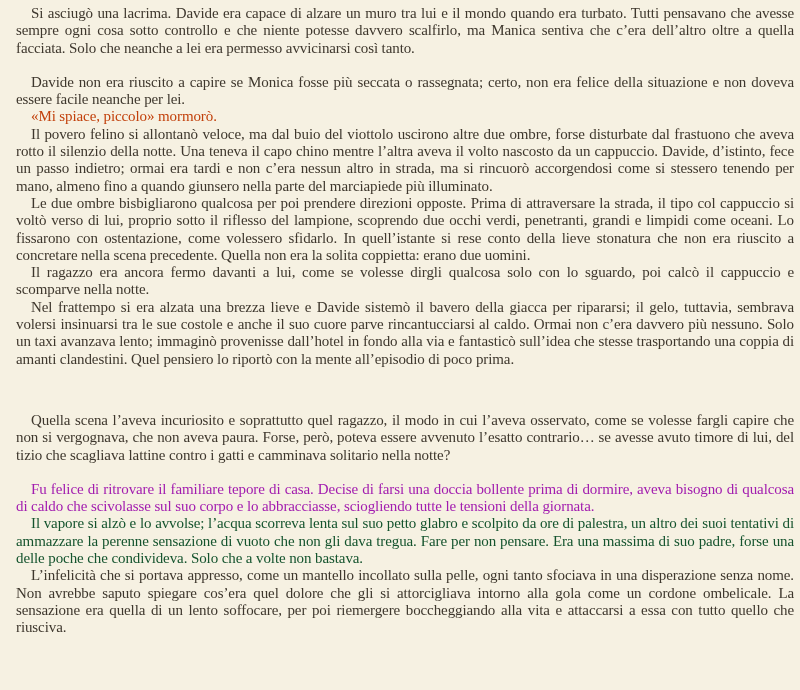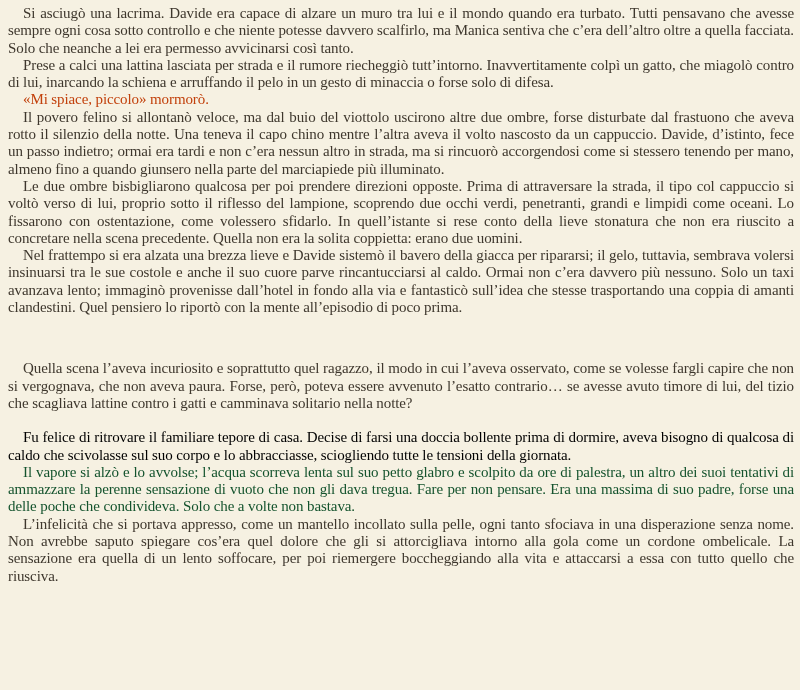--- a/index.html
+++ b/index.html
@@ -9,21 +9,21 @@
     height: 690px;
     overflow: hidden;
   }
   body {
     background: #f6f1e2;
   }
   .book-page {
     box-sizing: border-box;
     width: 800px;
     height: 690px;
-    padding: 5px 6px 0 8px;
+    padding: 5px 6px 0 16px;
   }
   p.para {
     margin: 0;
     padding: 0;
     font-family: "Liberation Serif", serif;
     font-size: 15px;
     line-height: 17.3px;
     letter-spacing: -0.1px;
     color: #3e372d;
     text-align: justify;
@@ -32,22 +32,23 @@
   p.para.gap {
     margin-top: 17px;
   }
 </style>
 </head>
 <body style="background: rgb(246, 241, 226);">
 
 <main class="book-page">
 
 <p class="para" style="color: rgb(62, 55, 45);">Si asciugò una lacrima. Davide era capace di alzare un muro tra lui e il mondo quando era turbato. Tutti pensavano che avesse sempre ogni cosa sotto controllo e che niente potesse davvero scalfirlo, ma Manica sentiva che c’era dell’altro oltre a quella facciata. Solo che neanche a lei era permesso avvicinarsi così tanto.</p>
-    <p class="para" style="color: rgb(62, 55, 45);">Prese a calci una lattina lasciata per strada e il rumore riecheggiò tutt’intorno. Inavvertitamente colpì un gatto, che miagolò contro di lui, inarcando la schiena e arruffando il pelo in un gesto di minaccia o forse solo di difesa.</p>
+    <p class="para gap" style="color: rgb(62, 55, 45);">Davide non era riuscito a capire se Monica fosse più seccata o rassegnata; certo, non era felice della situazione e non doveva essere facile neanche per lei.</p>
     <p class="para" style="color: #c2410c;">«Mi spiace, piccolo» mormorò.</p>
     <p class="para" style="color: rgb(62, 55, 45);">Il povero felino si allontanò veloce, ma dal buio del viottolo uscirono altre due ombre, forse disturbate dal frastuono che aveva rotto il silenzio della notte. Una teneva il capo chino mentre l’altra aveva il volto nascosto da un cappuccio. Davide, d’istinto, fece un passo indietro; ormai era tardi e non c’era nessun altro in strada, ma si rincuorò accorgendosi come si stessero tenendo per mano, almeno fino a quando giunsero nella parte del marciapiede più illuminato.</p>
     <p class="para" style="color: rgb(62, 55, 45);">Le due ombre bisbigliarono qualcosa per poi prendere direzioni opposte. Prima di attraversare la strada, il tipo col cappuccio si voltò verso di lui, proprio sotto il riflesso del lampione, scoprendo due occhi verdi, penetranti, grandi e limpidi come oceani. Lo fissarono con ostentazione, come volessero sfidarlo. In quell’istante si rese conto della lieve stonatura che non era riuscito a concretare nella scena precedente. Quella non era la solita coppietta: erano due uomini.</p>
+    <p class="para" style="color: rgb(62, 55, 45);">Il ragazzo era ancora fermo davanti a lui, come se volesse dirgli qualcosa solo con lo sguardo, poi calcò il cappuccio e scomparve nella notte.</p>
     <p class="para" style="color: rgb(62, 55, 45);">Nel frattempo si era alzata una brezza lieve e Davide sistemò il bavero della giacca per ripararsi; il gelo, tuttavia, sembrava volersi insinuarsi tra le sue costole e anche il suo cuore parve rincantucciarsi al caldo. Ormai non c’era davvero più nessuno. Solo un taxi avanzava lento; immaginò provenisse dall’hotel in fondo alla via e fantasticò sull’idea che stesse trasportando una coppia di amanti clandestini. Quel pensiero lo riportò con la mente all’episodio di poco prima.</p>
     <p class="para" style="color: rgb(62, 55, 45); margin-top: 44px;">Quella scena l’aveva incuriosito e soprattutto quel ragazzo, il modo in cui l’aveva osservato, come se volesse fargli capire che non si vergognava, che non aveva paura. Forse, però, poteva essere avvenuto l’esatto contrario… se avesse avuto timore di lui, del tizio che scagliava lattine contro i gatti e camminava solitario nella notte?</p>
-    <p class="para gap" style="color: #000000;">Fu felice di ritrovare il familiare tepore di casa. Decise di farsi una doccia bollente prima di dormire, aveva bisogno di qualcosa di caldo che scivolasse sul suo corpo e lo abbracciasse, sciogliendo tutte le tensioni della giornata.</p>
+    <p class="para gap" style="color: #a21caf;">Fu felice di ritrovare il familiare tepore di casa. Decise di farsi una doccia bollente prima di dormire, aveva bisogno di qualcosa di caldo che scivolasse sul suo corpo e lo abbracciasse, sciogliendo tutte le tensioni della giornata.</p>
     <p class="para" style="color: #14532d;">Il vapore si alzò e lo avvolse; l’acqua scorreva lenta sul suo petto glabro e scolpito da ore di palestra, un altro dei suoi tentativi di ammazzare la perenne sensazione di vuoto che non gli dava tregua. Fare per non pensare. Era una massima di suo padre, forse una delle poche che condivideva. Solo che a volte non bastava.</p>
     <p class="para" style="color: rgb(62, 55, 45);">L’infelicità che si portava appresso, come un mantello incollato sulla pelle, ogni tanto sfociava in una disperazione senza nome. Non avrebbe saputo spiegare cos’era quel dolore che gli si attorcigliava intorno alla gola come un cordone ombelicale. La sensazione era quella di un lento soffocare, per poi riemergere boccheggiando alla vita e attaccarsi a essa con tutto quello che riusciva.</p>
   </main>
 
 </body></html>

